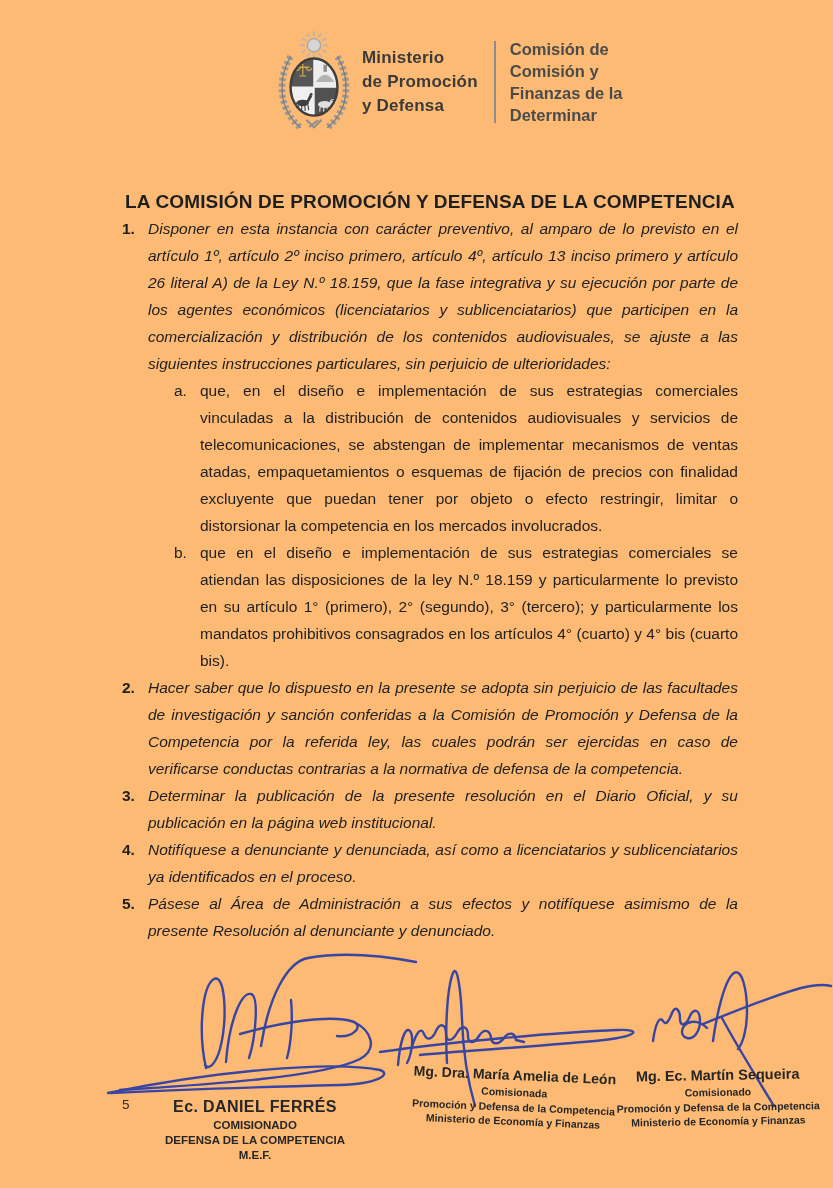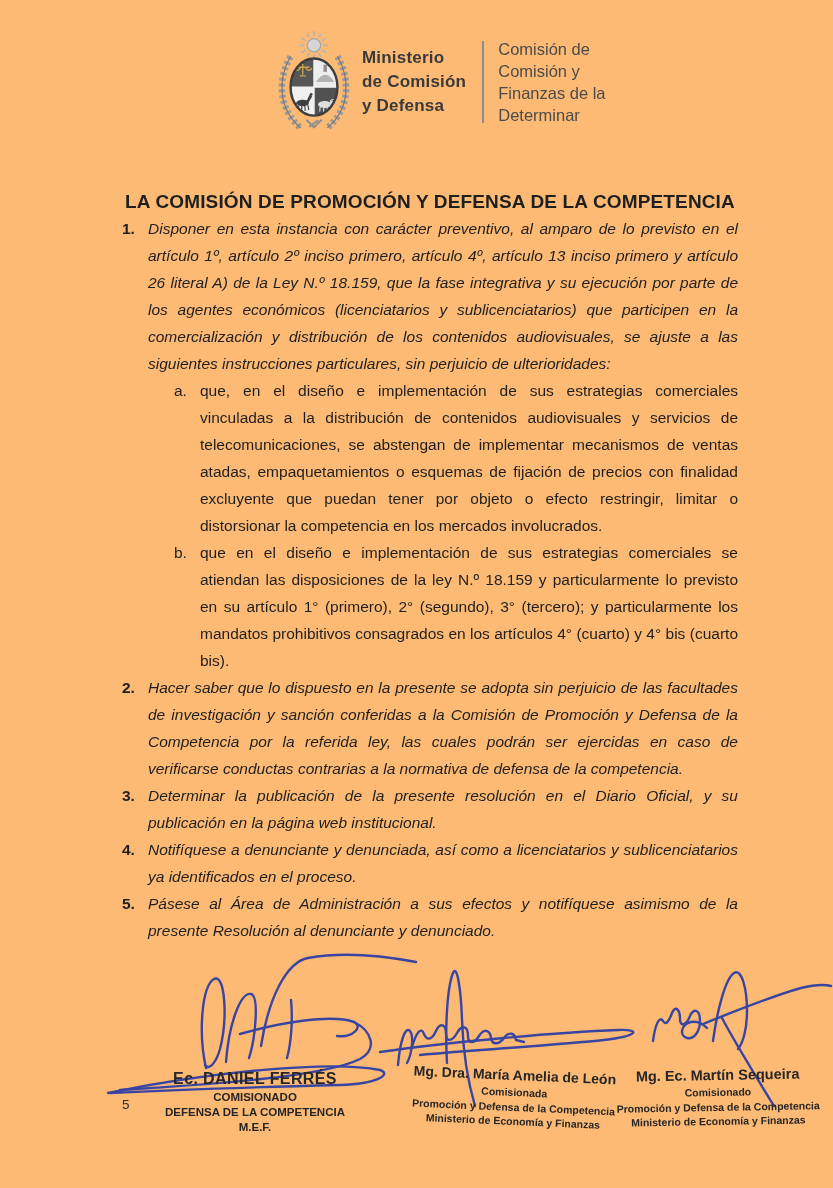--- a/index.html
+++ b/index.html
@@ -8,37 +8,37 @@
     background:#fdba74;overflow:hidden;
     font-family:"Liberation Sans",sans-serif;color:#1f1f1f;
     box-shadow:0 0 4px rgba(0,0,0,.25);
   }
   
   .doc-header{position:absolute;top:30px;left:276px;display:flex;align-items:center;}
   .logo{width:76px;height:104px;flex:none;}
   .ministry{margin-left:10px;font-weight:bold;font-size:17px;line-height:24px;color:#3a3a3a;letter-spacing:.2px;}
   .ministry span,.commission span{display:block;}
   .hdr-divider{width:2px;height:82px;background:#8d8d8d;margin:0 14px 0 16px;}
-  .commission{font-size:16.5px;line-height:22px;color:#4b4b4b;}
+  .commission{font-size:16.5px;line-height:22px;color:#4b4b4b;font-weight:bold;}
   
   .content{position:absolute;left:122px;top:188px;width:616px;font-size:15.5px;line-height:27px;}
   .title,.subtitle{margin:0;font-size:19px;line-height:27px;font-weight:bold;text-align:center;letter-spacing:.15px;}
   .subtitle{margin-bottom:1px;}
   .item{display:flex;}
   .item .num{flex:none;width:26px;font-weight:bold;}
   .item .txt{flex:1;text-align:justify;font-style:italic;}
   .subitem{display:flex;padding-left:52px;}
   .subitem .letter{flex:none;width:26px;}
   .subitem .txt{flex:1;text-align:justify;}
   
   .ink{position:absolute;left:0;top:950px;width:833px;height:175px;pointer-events:none;}
   .sig-block{position:absolute;text-align:center;color:#262626;}
   .sig-name{font-weight:bold;white-space:nowrap;}
   .sig-line{font-weight:bold;white-space:nowrap;}
-  .sig-left{left:142px;top:1068px;width:226px;}
+  .sig-left{left:142px;top:1096px;width:226px;}
   .sig-left .sig-name{font-size:16px;letter-spacing:.4px;line-height:22px;}
   .sig-left .sig-line{font-size:11.5px;line-height:15px;}
   .sig-mid{left:398px;top:1066px;width:232px;transform:rotate(2.5deg);}
   .sig-mid .sig-name{font-size:14px;line-height:19px;}
   .sig-mid .sig-line{font-size:10.5px;line-height:14.5px;}
   .sig-right{left:608px;top:1066px;width:220px;transform:rotate(-1deg);}
   .sig-right .sig-name{font-size:14.5px;line-height:19px;}
   .sig-right .sig-line{font-size:10.5px;line-height:14.5px;}
   .page-number{position:absolute;left:122px;top:1097px;font-size:13.5px;color:#2c2c2c;}
 </style>
@@ -126,21 +126,21 @@
       <ellipse cx="37" cy="56" rx="23" ry="28" fill="none" stroke="#3e3e3e" stroke-width="2.4"></ellipse>
 
       <g stroke="#8f8f8f" stroke-width="2" fill="none">
         <path d="M 29.5 88 L 37 95.5 L 44.5 88"></path>
           <path d="M 32.5 95 L 41 88.5"></path>
       </g>
     </svg>
 
     <div class="ministry">
       <span>Ministerio</span>
-      <span>de Comisión</span>
+      <span>de Promoción</span>
       <span>y Defensa</span>
     </div>
 
     <div class="hdr-divider"></div>
 
     <div class="commission">
       <span>Comisión de</span>
       <span>Comisión y</span>
       <span>Finanzas de la</span>
       <span>Determinar</span>

